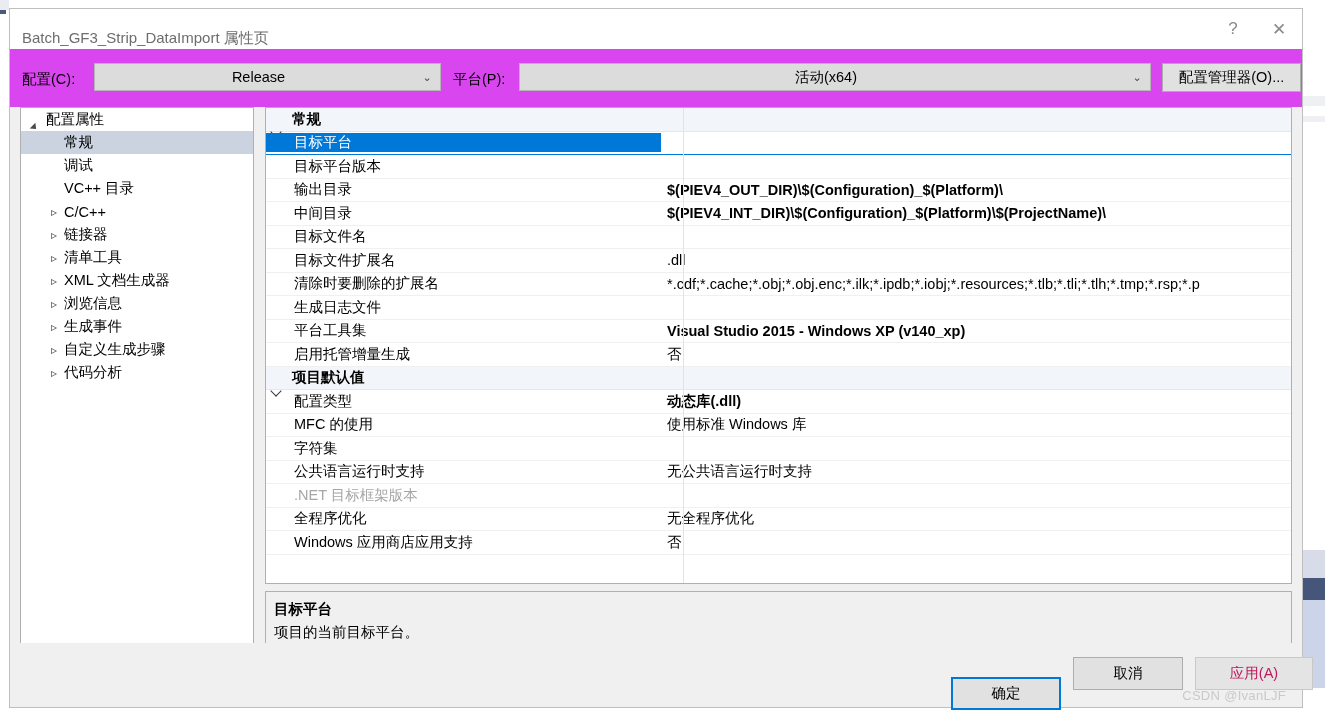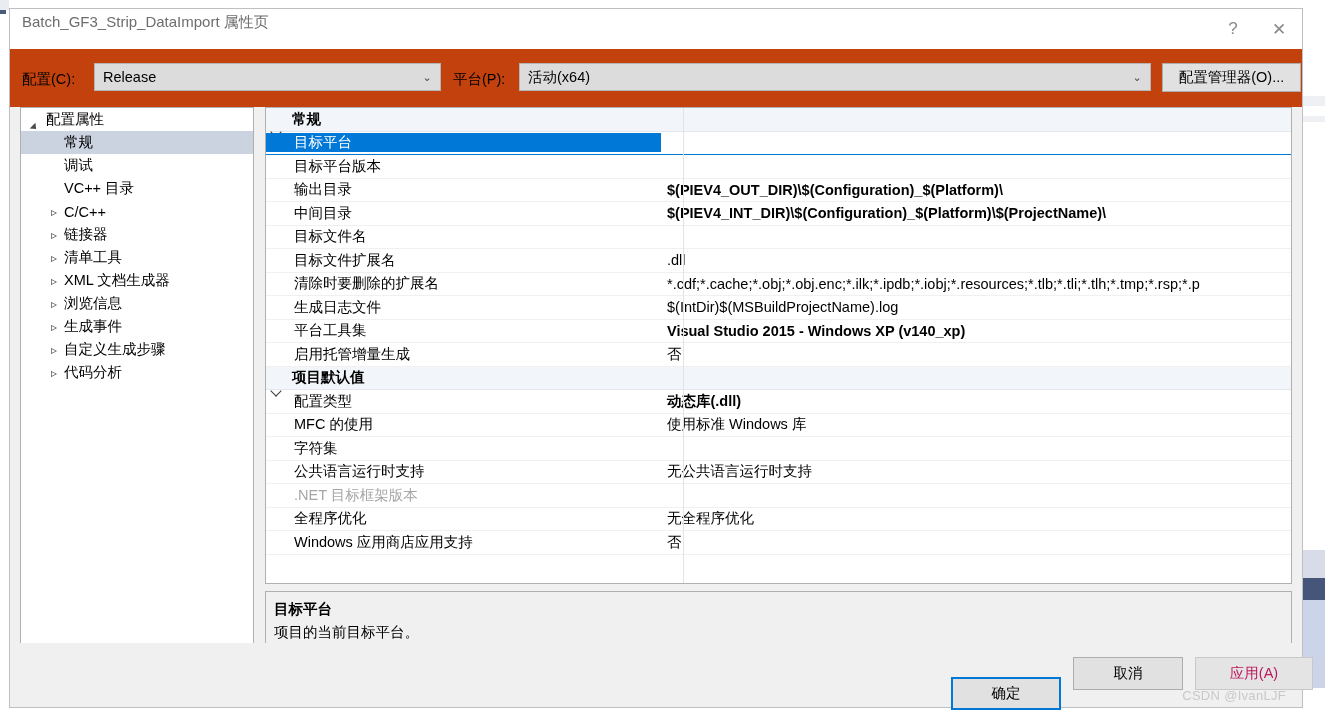--- a/index.html
+++ b/index.html
@@ -53,21 +53,21 @@
 
   
   .titlebar {
     position: relative;
     height: 40px;
     background: #ffffff;
     border-bottom: none;
   }
   .title-text {
     position: absolute;
-    left: 12px; top: 4px;
+    left: 12px; top: 20px;
     font-size: 15px;
     color: #6d6d6d;
     white-space: nowrap;
   }
   .title-btns {
     position: absolute; right: 0; top: 0;
     display: flex; height: 40px;
   }
   .title-btn {
     width: 46px; height: 40px;
@@ -77,21 +77,21 @@
     cursor: default;
   }
   .title-btn.help { font-size: 17px; }
   .close-glyph { font-size: 17px; line-height: 1; }
 
   
   .configrow {
     position: absolute;
     left: 0; top: 40px;
     width: 1292px; height: 58px;
-    background: #c2410c;
+    background: #d946ef;
   }
   .lbl {
     position: absolute;
     font-size: 14.5px;
     color: #000;
     top: 21px;
     white-space: nowrap;
   }
   .lbl-config { left: 12px; }
   .lbl-platform { left: 443px; }
@@ -104,21 +104,21 @@
     box-sizing: border-box;
     display: flex; align-items: center;
     cursor: default;
   }
   .combo-config { left: 84px; width: 347px; }
   .combo-platform { left: 509px; width: 632px; }
   .combo-val {
     font-size: 14.5px; color: #000;
     padding-left: 8px;
     flex: 1;
-    white-space: nowrap; overflow: hidden;
+    white-space: nowrap; overflow: hidden; text-align: center;
   }
   .combo-arrow {
     width: 26px; text-align: center;
     color: #4a4a4a; font-size: 11px;
     line-height: 1;
   }
 
   .btn-cfgmgr {
     position: absolute;
     left: 1152px; top: 14px;
@@ -450,21 +450,20 @@
             <div class="row">
               <span class="rlabel">目标文件扩展名</span>
               <span class="rvalue">.dll</span>
             </div>
             <div class="row">
               <span class="rlabel">清除时要删除的扩展名</span>
               <span class="rvalue">*.cdf;*.cache;*.obj;*.obj.enc;*.ilk;*.ipdb;*.iobj;*.resources;*.tlb;*.tli;*.tlh;*.tmp;*.rsp;*.p</span>
             </div>
             <div class="row">
               <span class="rlabel">生成日志文件</span>
-              <span class="rvalue">$(IntDir)$(MSBuildProjectName).log</span>
             </div>
             <div class="row">
               <span class="rlabel">平台工具集</span>
               <span class="rvalue bold">Visual Studio 2015 - Windows XP (v140_xp)</span>
             </div>
             <div class="row">
               <span class="rlabel">启用托管增量生成</span>
               <span class="rvalue">否</span>
             </div>
             <div class="row group">

